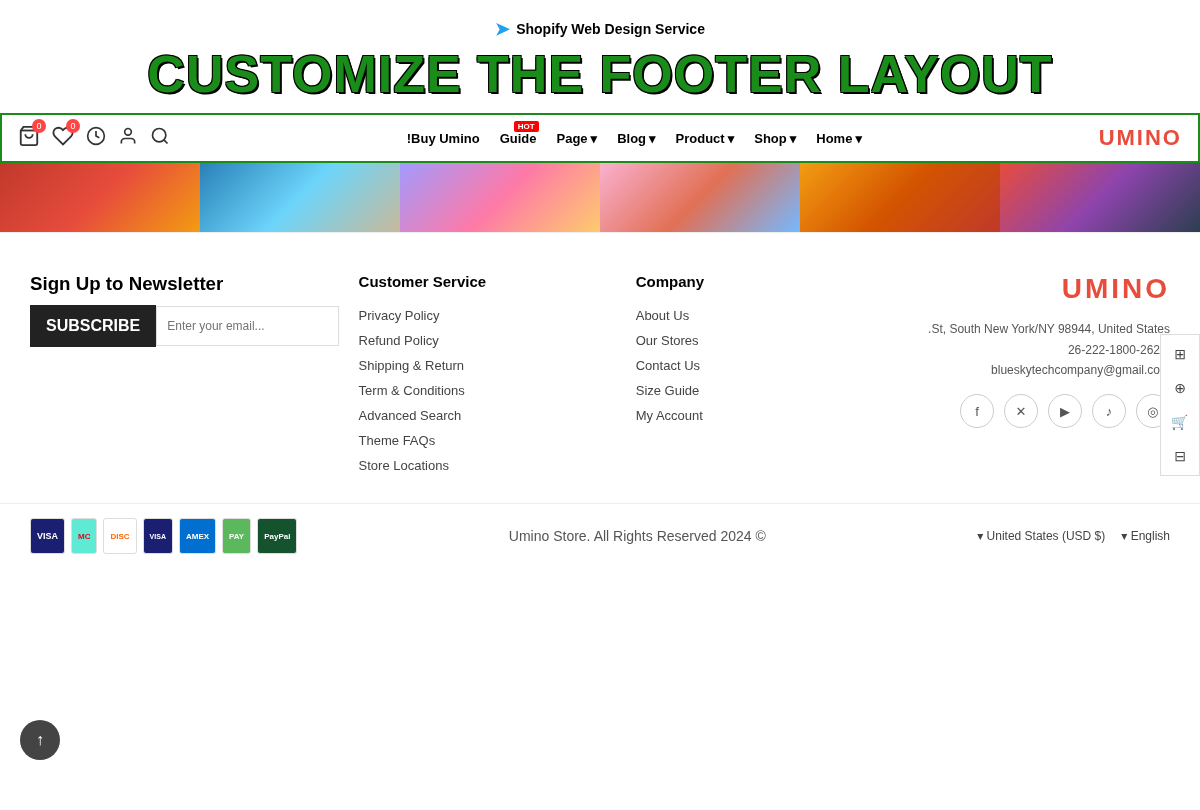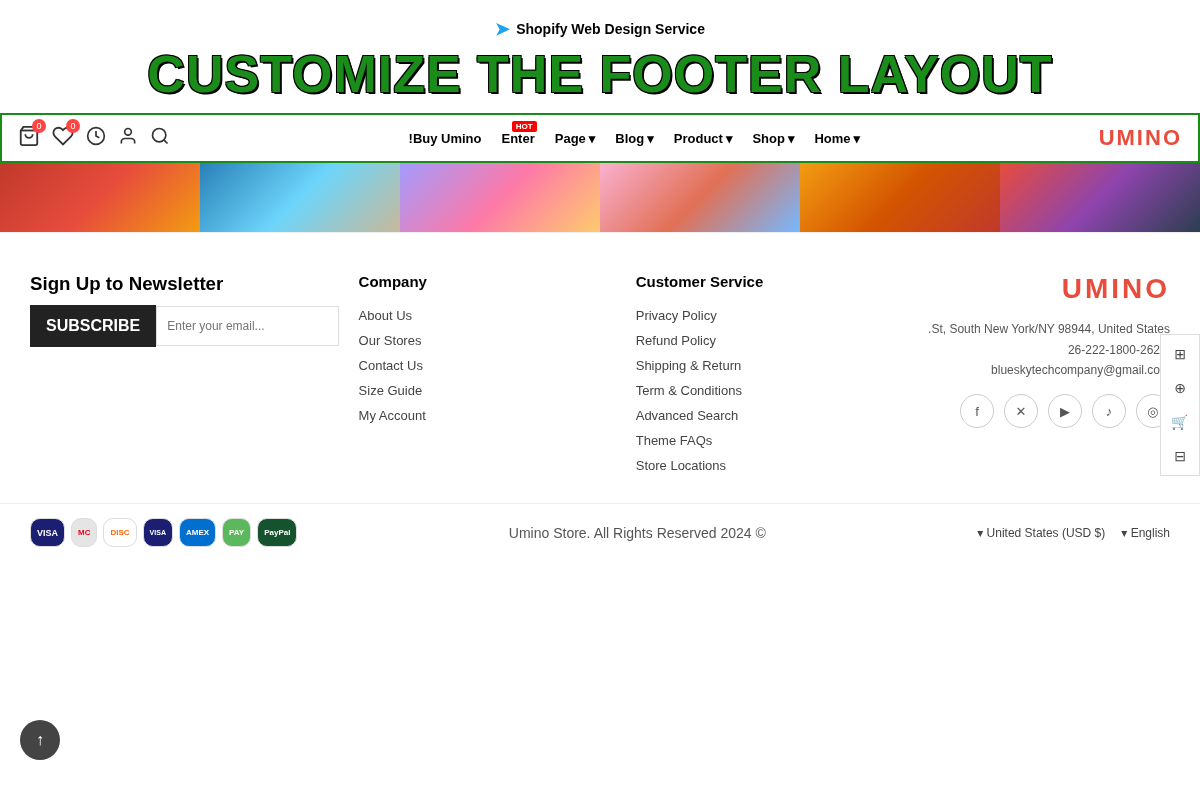--- a/index.html
+++ b/index.html
@@ -252,32 +252,32 @@
       display: flex;
       align-items: center;
       justify-content: space-between;
     }
     .payment-icons {
       display: flex;
       gap: 6px;
       align-items: center;
     }
     .payment-card {
-      height: 29px;
+      height: 36px;
       padding: 2px 6px;
       border: 1px solid #ddd;
-      border-radius: 10px;
+      border-radius: 3px;
       font-size: 9px;
       font-weight: 700;
       display: flex;
       align-items: center;
       justify-content: center;
     }
     .card-visa { background: #1a1f71; color: #fff; }
-    .card-mc { background: #e5e5e5; color: #eb001b; }
+    .card-mc { background: #5eead4; color: #eb001b; }
     .card-discover { background: #fff; color: #ff6600; }
     .card-visa2 { background: #1a1f71; color: #fff; font-size: 7px; }
     .card-amex { background: #016fd0; color: #fff; }
     .card-generic { background: #5cb85c; color: #fff; }
     .card-paypal { background: #14532d; color: #fff; }
 
     .footer-copyright {
       font-size: 14px;
       color: #555;
     }
@@ -353,21 +353,21 @@
           <line x1="21" y1="21" x2="16.65" y2="16.65"></line>
         </svg>
     </div>
   </div>
 
   <div class="nav-center">
     <a class="nav-item">
       <span>!Buy Umino</span>
     </a>
     <a class="nav-item" style="position:relative;">
-      <span>Enter</span>
+      <span>Guide</span>
       <span class="hot-badge">HOT</span>
     </a>
     <a class="nav-item">
       <span>Page</span>
       <span>▾</span>
     </a>
     <a class="nav-item">
       <span>Blog</span>
       <span>▾</span>
     </a>
@@ -400,46 +400,46 @@
 </div>
 
 <div class="footer-main">
 
   <div class="footer-col-wide">
     <h3>Sign Up to Newsletter</h3>
     <div class="subscribe-form">
       <button class="subscribe-btn">SUBSCRIBE</button>
       <input class="email-input" type="email" placeholder="Enter your email..." style="">
     </div>
-  </div>
-
-  <div class="footer-col">
-    <h3>Company</h3>
-    <ul class="footer-links">
-      <li>About Us</li>
-      <li>Our Stores</li>
-      <li>Contact Us</li>
-      <li>Size Guide</li>
-      <li>My Account</li>
-    </ul>
   </div>
 
   <div class="footer-col">
     <h3>Customer Service</h3>
     <ul class="footer-links">
       <li>Privacy Policy</li>
       <li>Refund Policy</li>
       <li>Shipping &amp; Return</li>
       <li>Term &amp; Conditions</li>
       <li>Advanced Search</li>
       <li>Theme FAQs</li>
       <li>Store Locations</li>
     </ul>
   </div>
 
+  <div class="footer-col">
+    <h3>Company</h3>
+    <ul class="footer-links">
+      <li>About Us</li>
+      <li>Our Stores</li>
+      <li>Contact Us</li>
+      <li>Size Guide</li>
+      <li>My Account</li>
+    </ul>
+  </div>
+
   <div class="footer-col-logo">
     <div class="footer-logo">
       <span>UMIN</span><span style="color:#e74c3c;">O</span>
     </div>
     <div class="footer-address">
       <div>.St, South New York/NY 98944, United States 26-222-1800-2628.</div>
       <div>blueskytechcompany@gmail.com</div>
     </div>
     <div class="social-icons">
       <div class="social-icon">f</div>

